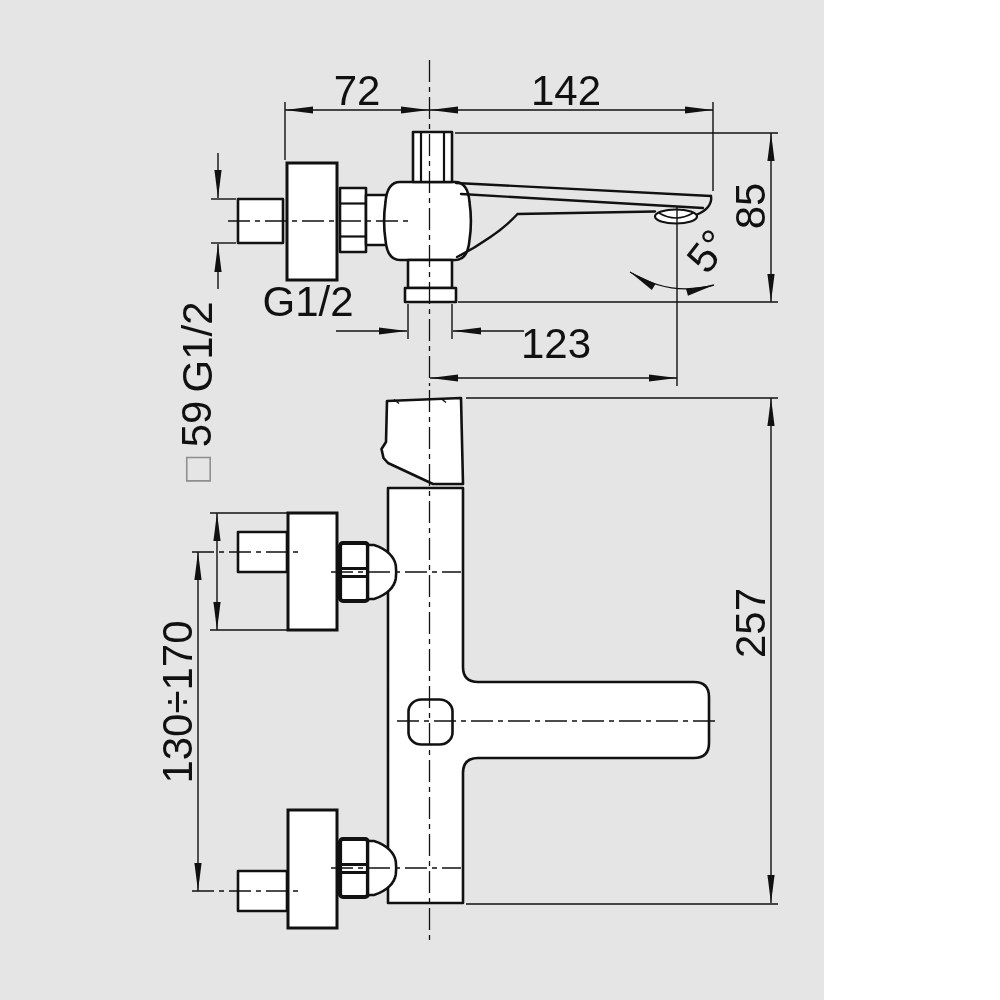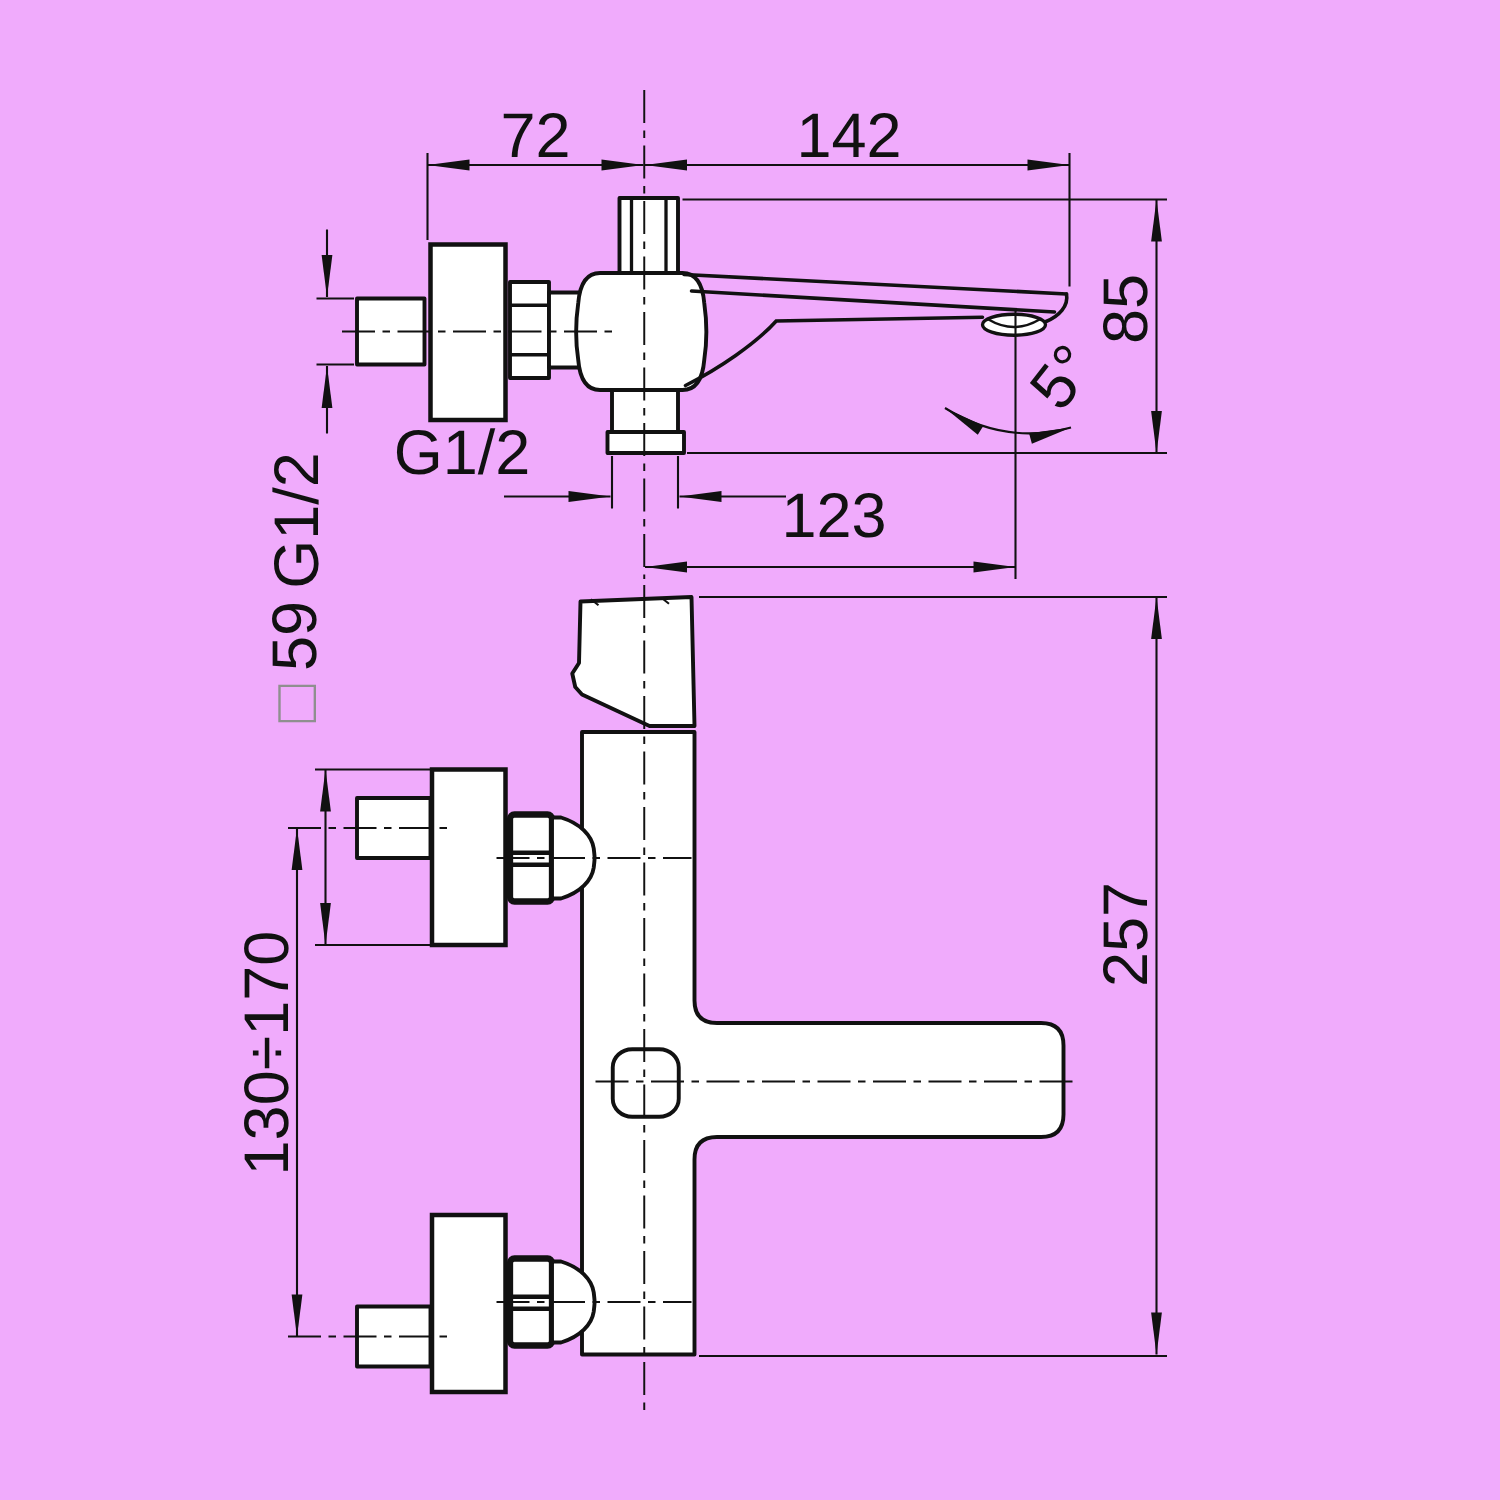--- a/index.html
+++ b/index.html
@@ -1,16 +1,16 @@
 <!DOCTYPE html>
 <html><head>
 <meta charset="utf-8">
 <style>
   html,body{margin:0;padding:0;background:#ffffff;}
-  #stage{position:relative;width:1000px;height:1000px;background:#f0abfc;overflow:hidden;}
+  #stage{position:relative;width:824px;height:1000px;background:#e5e5e5;overflow:hidden;}
   svg{display:block;}
   svg text{
     font-family:"Liberation Sans","DejaVu Sans",sans-serif;
     font-size:42px;
     fill:#111111;
   }
   .part{fill:#ffffff;stroke:#111111;stroke-width:2.6;stroke-linejoin:round;}
   .part-thin{fill:none;stroke:#111111;stroke-width:2.4;stroke-linecap:round;}
   .plate{fill:#ffffff;stroke:#111111;stroke-width:3;}
   .nut-heavy{fill:#ffffff;stroke:#111111;stroke-width:4.2;stroke-linejoin:round;}

